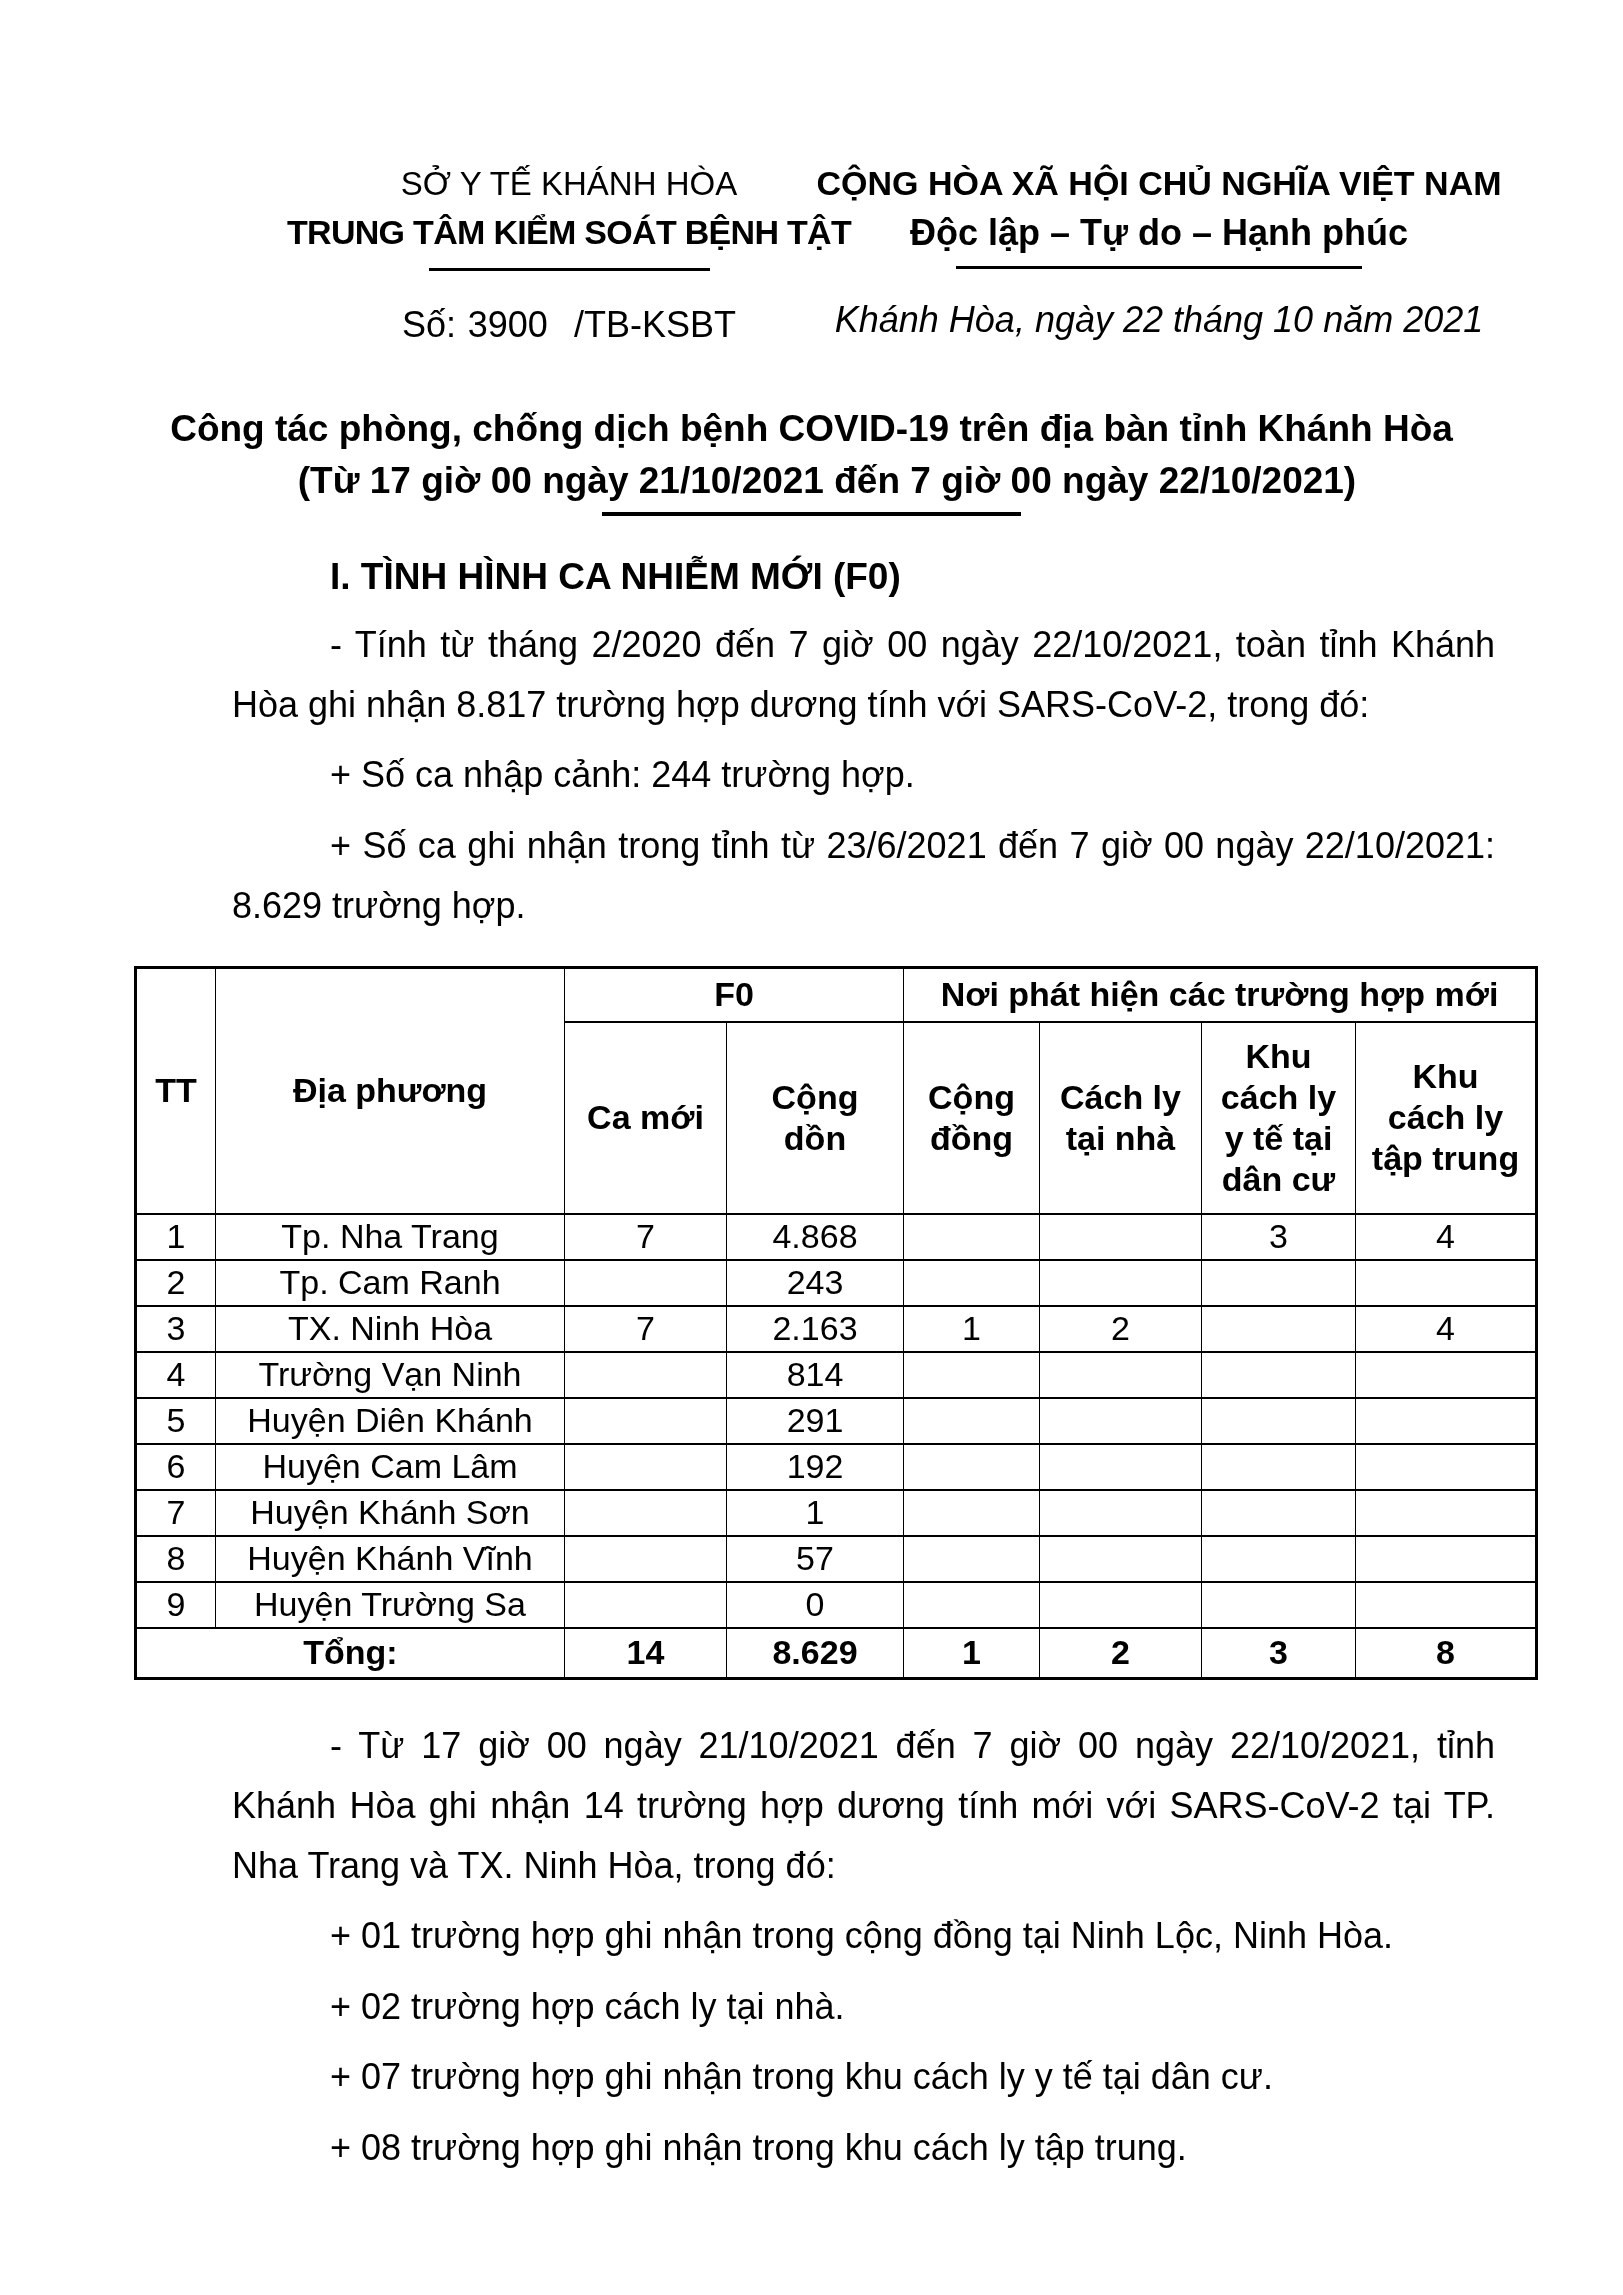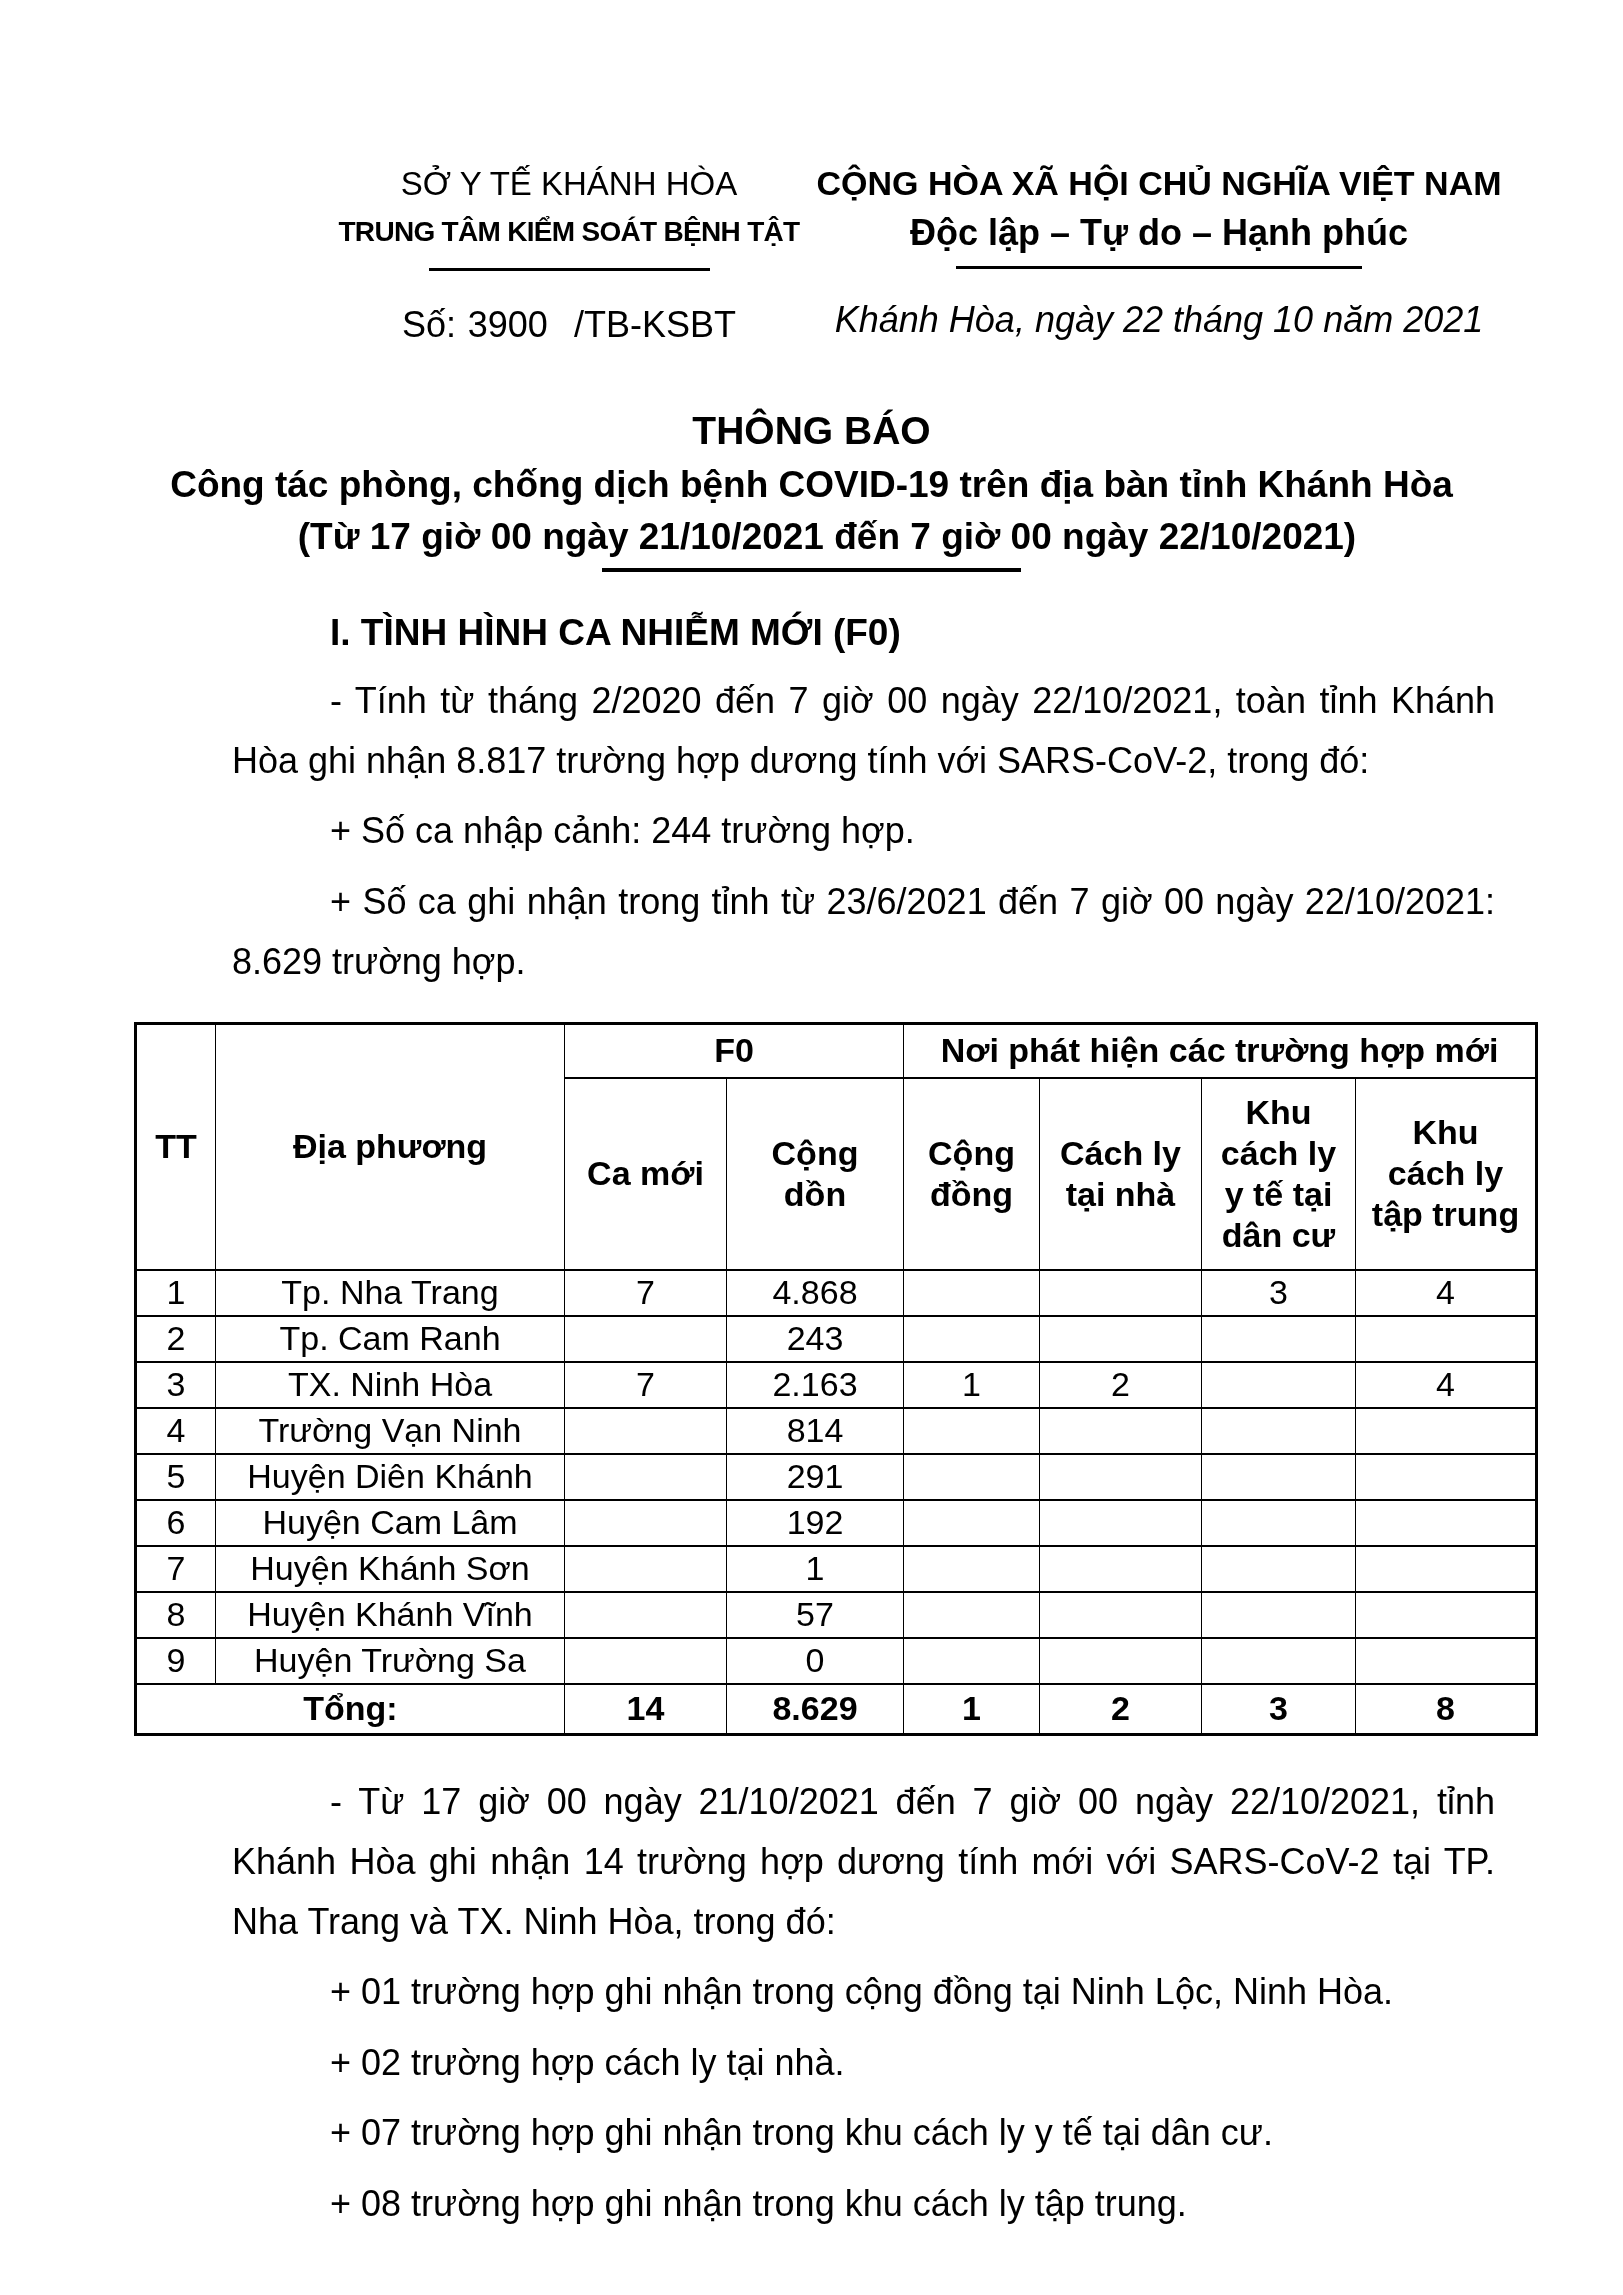--- a/index.html
+++ b/index.html
@@ -9,21 +9,21 @@
     background:#fff;color:#000;
     font-family:Liberation Sans, sans-serif;
     overflow:hidden;
     margin:0 auto;
   }
   
   .header{position:relative;height:209px;margin-top:160px;}
   .hdr-left{position:absolute;left:0;top:0;width:1138px;text-align:center;}
   .hdr-right{position:absolute;right:16px;top:0;width:896px;text-align:center;}
   .org-line1{font-size:33px;line-height:47px;}
-  .org-line2{font-size:28px;line-height:50px;font-weight:bold;letter-spacing:-0.7px;}
+  .org-line2{font-size:34px;line-height:50px;font-weight:bold;letter-spacing:-0.7px;}
   .nat-line1{font-size:34px;line-height:47px;font-weight:bold;}
   .nat-line2{font-size:36px;line-height:51px;font-weight:bold;}
   .rule{height:3.3px;background:#000;}
   .rule-left{width:281px;margin:10.5px auto 0;}
   .rule-right{width:406px;margin:7.9px auto 0;}
   .doc-number{margin-top:33px;font-size:36px;}
   .doc-number .num{display:inline-block;margin:0 11.8px;}
   .doc-number .suffix{display:inline-block;margin-left:14.4px;}
   .place-date{margin-top:30px;font-size:36px;font-style:italic;}
   
@@ -74,21 +74,20 @@
     </div>
     <div class="hdr-right">
       <div class="nat-line1">CỘNG HÒA XÃ HỘI CHỦ NGHĨA VIỆT NAM</div>
       <div class="nat-line2">Độc lập – Tự do – Hạnh phúc</div>
       <div class="rule rule-right"></div>
       <div class="place-date">Khánh Hòa, ngày  22 tháng 10 năm 2021</div>
     </div>
   </div>
 
   <div class="title-block">
-    <div class="title-main">THÔNG BÁO</div>
     <div class="title-sub">Công tác phòng, chống dịch bệnh COVID-19 trên địa bàn tỉnh Khánh Hòa</div>
     <div class="title-period">(Từ 17 giờ 00 ngày 21/10/2021 đến 7 giờ 00 ngày 22/10/2021)</div>
     <div class="rule-title"></div>
   </div>
 
   <div class="body">
 
     <div class="s-heading">I. TÌNH HÌNH CA NHIỄM MỚI (F0)</div>
     <p class="para mt-sm">- Tính từ tháng 2/2020 đến 7 giờ 00 ngày 22/10/2021, toàn tỉnh Khánh Hòa ghi nhận 8.817 trường hợp dương tính với SARS-CoV-2, trong đó:</p>
     <p class="para mt-md">+ Số ca nhập cảnh: 244 trường hợp.</p>

